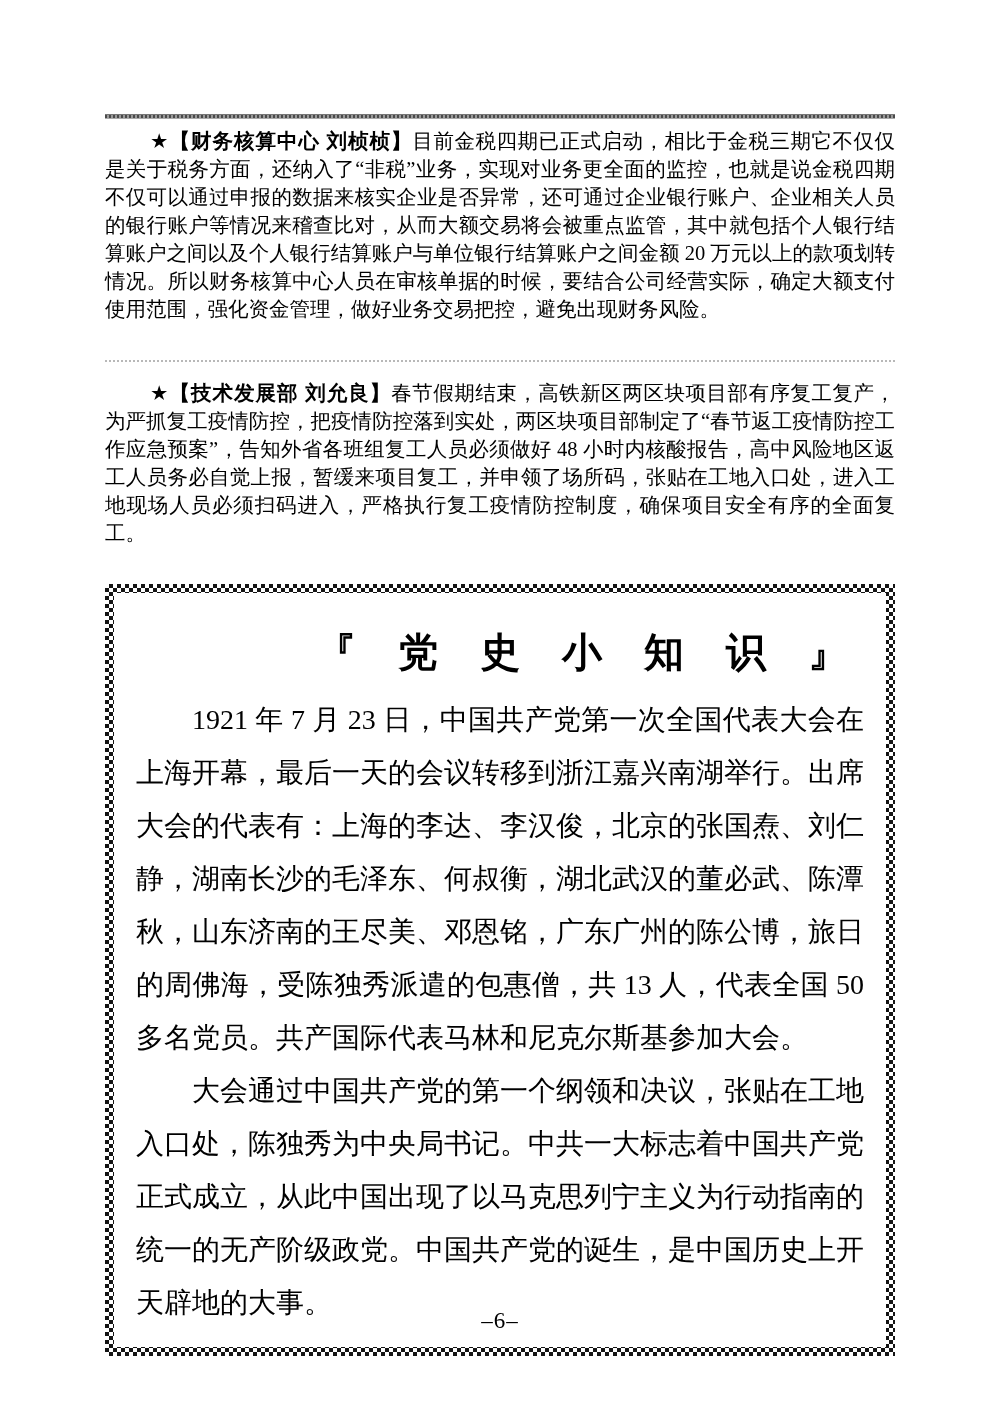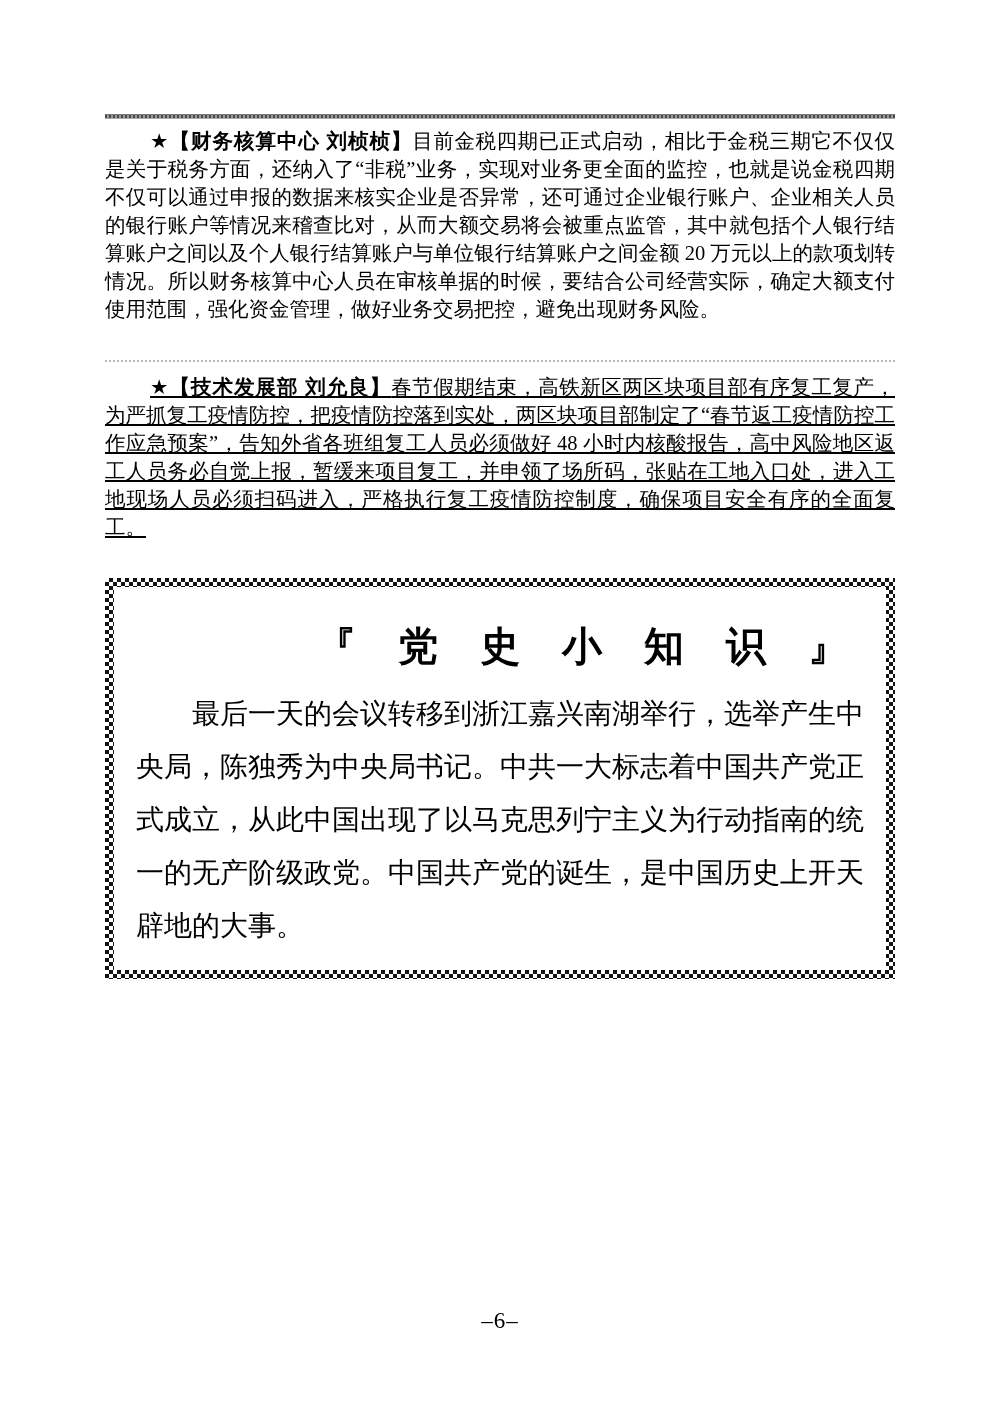--- a/index.html
+++ b/index.html
@@ -38,21 +38,21 @@
   .article .dept {
     font-family: "Liberation Sans", "DejaVu Sans", sans-serif;
     font-weight: bold;
     letter-spacing: 0.5px;
   }
   .section-divider {
     margin-top: 37px;
     height: 0;
     border-top: 2px dotted #b8b8b8;
   }
-  .article-2 { margin-top: 11px; text-decoration: underline; }
+  .article-2 { margin-top: 17px; }
   
   .knowledge-box {
     margin-top: 37px;
     padding: 9px;
     background:
       conic-gradient(#151515 90deg, #ffffff 90deg 180deg,
                      #151515 180deg 270deg, #ffffff 270deg) 0 0 / 8px 8px;
   }
   .knowledge-box-inner {
     background: #ffffff;
@@ -94,20 +94,21 @@
 
     <p class="article article-1"><span class="dept">★【财务核算中心 刘桢桢】</span><span>目前金税四期已正式启动，相比于金税三期它不仅仅是关于税务方面，还纳入了“非税”业务，实现对业务更全面的监控，也就是说金税四期不仅可以通过申报的数据来核实企业是否异常，还可通过企业银行账户、企业相关人员的银行账户等情况来稽查比对，从而大额交易将会被重点监管，其中就包括个人银行结算账户之间以及个人银行结算账户与单位银行结算账户之间金额 20 万元以上的款项划转情况。所以财务核算中心人员在审核单据的时候，要结合公司经营实际，确定大额支付使用范围，强化资金管理，做好业务交易把控，避免出现财务风险。</span></p>
 
     <div class="section-divider"></div>
 
     <p class="article article-2"><span class="dept">★【技术发展部 刘允良】</span><span>春节假期结束，高铁新区两区块项目部有序复工复产，为严抓复工疫情防控，把疫情防控落到实处，两区块项目部制定了“春节返工疫情防控工作应急预案”，告知外省各班组复工人员必须做好 48 小时内核酸报告，高中风险地区返工人员务必自觉上报，暂缓来项目复工，并申领了场所码，张贴在工地入口处，进入工地现场人员必须扫码进入，严格执行复工疫情防控制度，确保项目安全有序的全面复工。</span></p>
 
     <div class="knowledge-box">
       <div class="knowledge-box-inner">
         <div class="box-title">『 党 史 小 知 识 』</div>
-        <p class="box-para">最后一天的会议转移到浙江嘉兴南湖举行，选举产生中央局，陈独秀为中央局书记。中共一大标志着中国共产党正式成立，从此中国出现了以马克思列宁主义为行动指南的统一的无产阶级政党。中国共产党的诞生，是中国历史上开天辟地的大事。</p>
+        <p class="box-para">1921 年 7 月 23 日，中国共产党第一次全国代表大会在上海开幕，最后一天的会议转移到浙江嘉兴南湖举行。出席大会的代表有：上海的李达、李汉俊，北京的张国焘、刘仁静，湖南长沙的毛泽东、何叔衡，湖北武汉的董必武、陈潭秋，山东济南的王尽美、邓恩铭，广东广州的陈公博，旅日的周佛海，受陈独秀派遣的包惠僧，共 13 人，代表全国 50 多名党员。共产国际代表马林和尼克尔斯基参加大会。</p>
+        <p class="box-para">大会通过中国共产党的第一个纲领和决议，张贴在工地入口处，陈独秀为中央局书记。中共一大标志着中国共产党正式成立，从此中国出现了以马克思列宁主义为行动指南的统一的无产阶级政党。中国共产党的诞生，是中国历史上开天辟地的大事。</p>
       </div>
     </div>
 
   </div>
 
   <div class="page-number">–6–</div>
 </div>
 
 </body></html>

